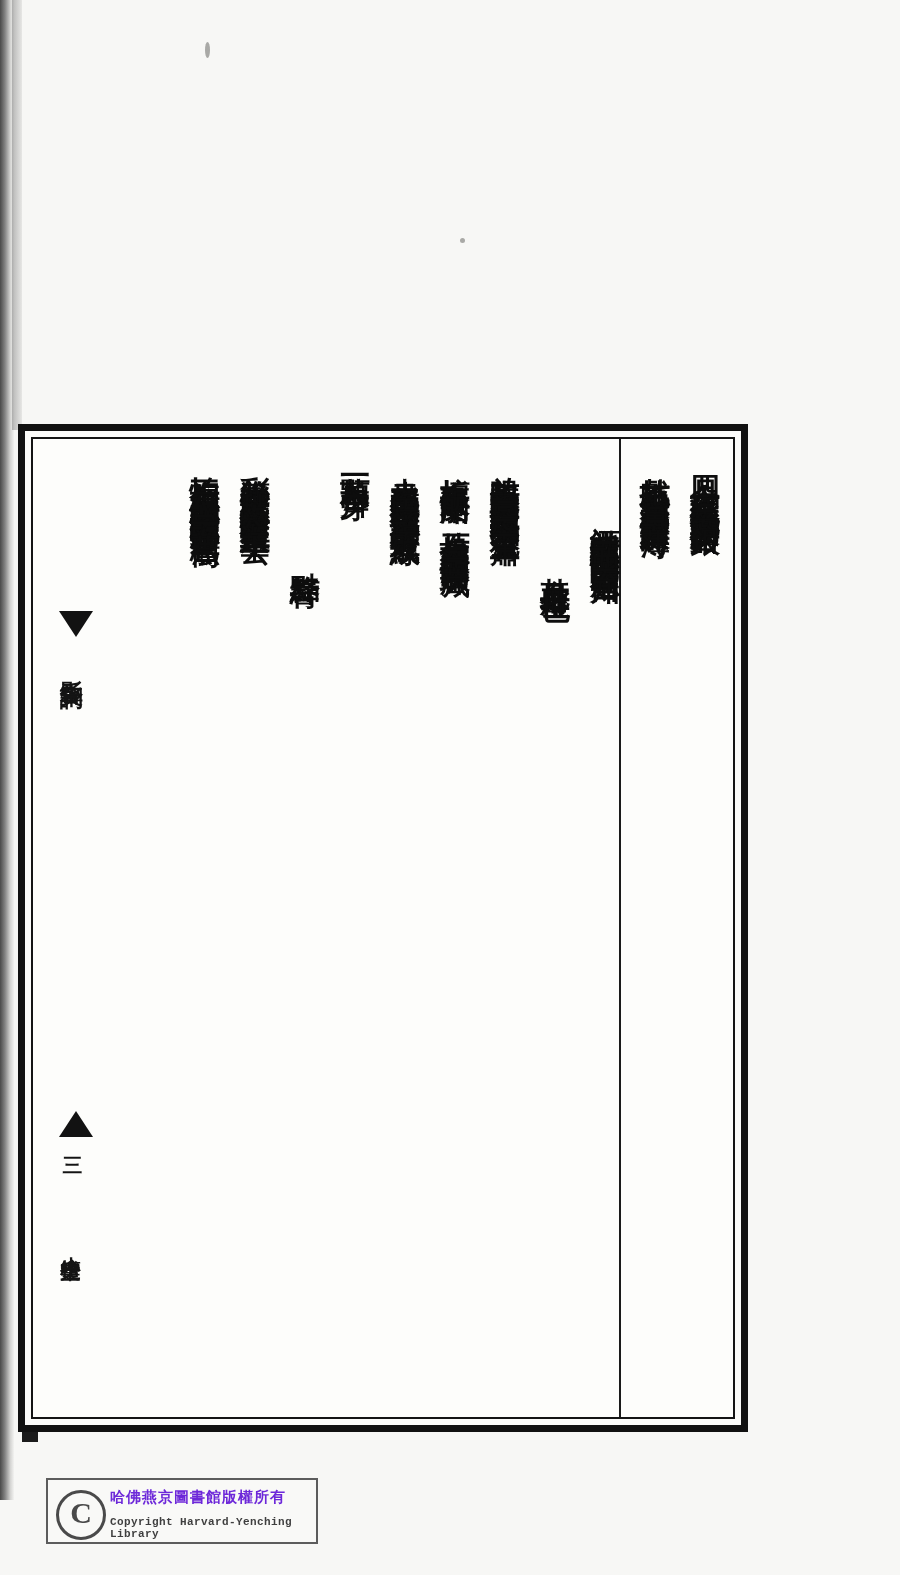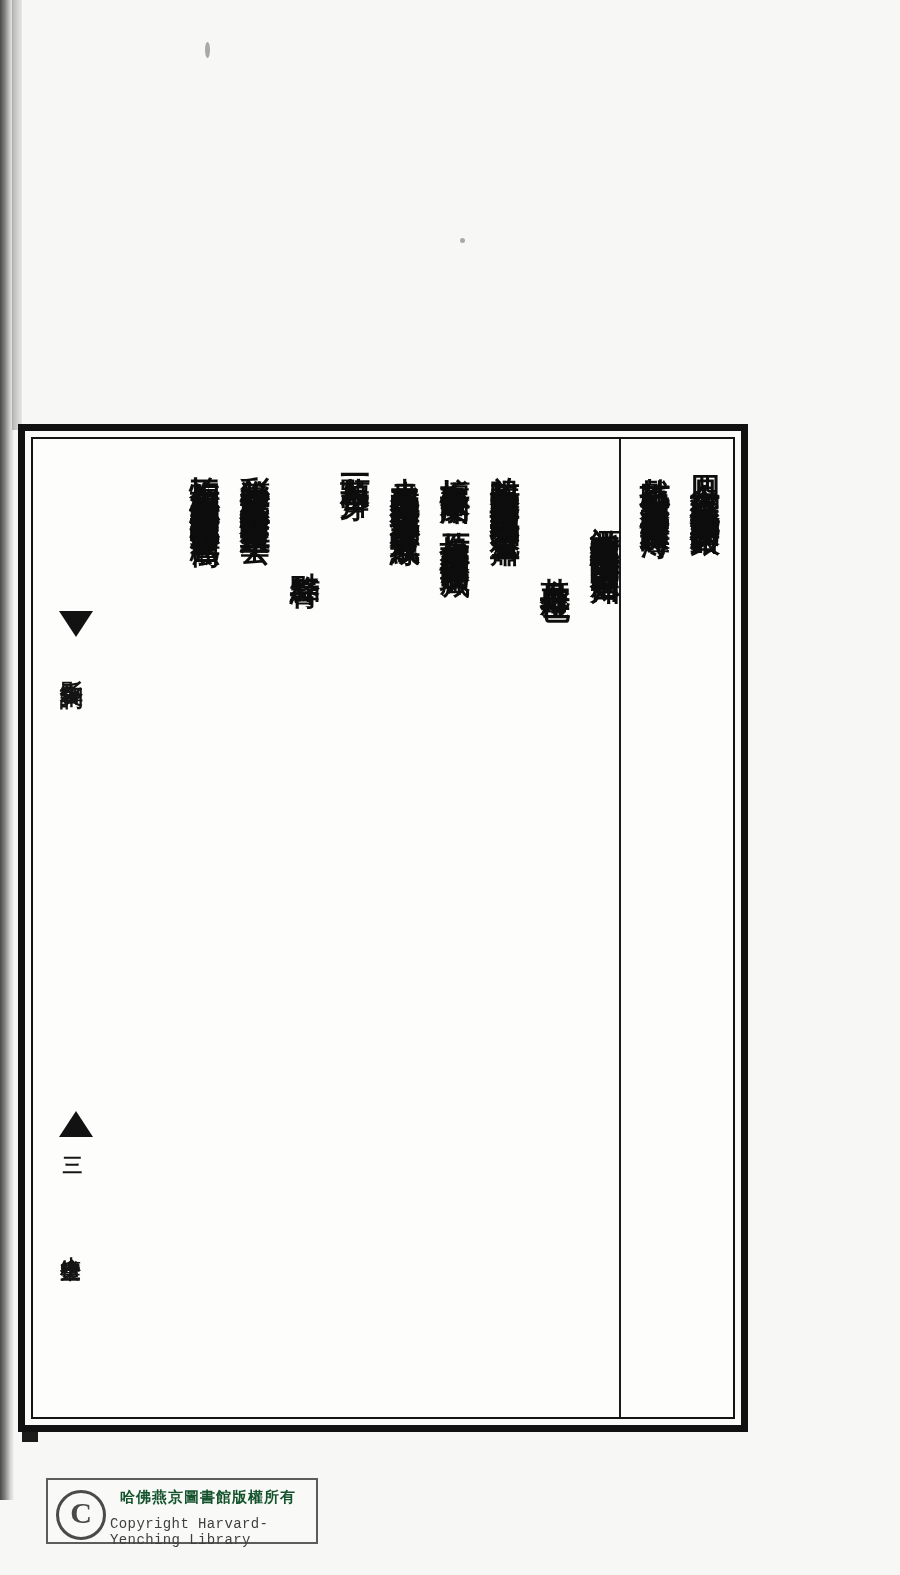--- a/index.html
+++ b/index.html
@@ -162,33 +162,33 @@
     line-height: 40px;
     text-align: center;
     font-weight: 700;
   }
   #stamp-cn {
     position: absolute;
     left: 62px;
     top: 8px;
     font-family: "DejaVu Serif", serif;
     font-size: 15px;
-    color: #14532d;
+    color: #6d28d9;
     letter-spacing: 1px;
     font-weight: 700;
-    margin-left: 10px;
   }
   #stamp-en {
     position: absolute;
     left: 62px;
     top: 36px;
     font-family: "Liberation Mono", monospace;
-    font-size: 14px;
+    font-size: 11px;
     color: #3f3f3f;
     letter-spacing: .4px;
+    font-weight: bold;
   }
 
   
   .blot {
     position: absolute;
     background: #1b1b1b;
   }
 </style>
 </head>
 <body>

